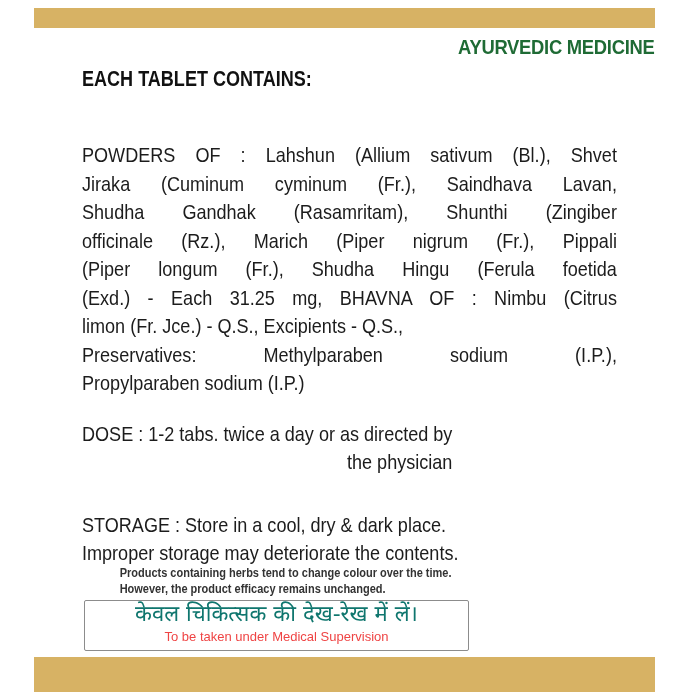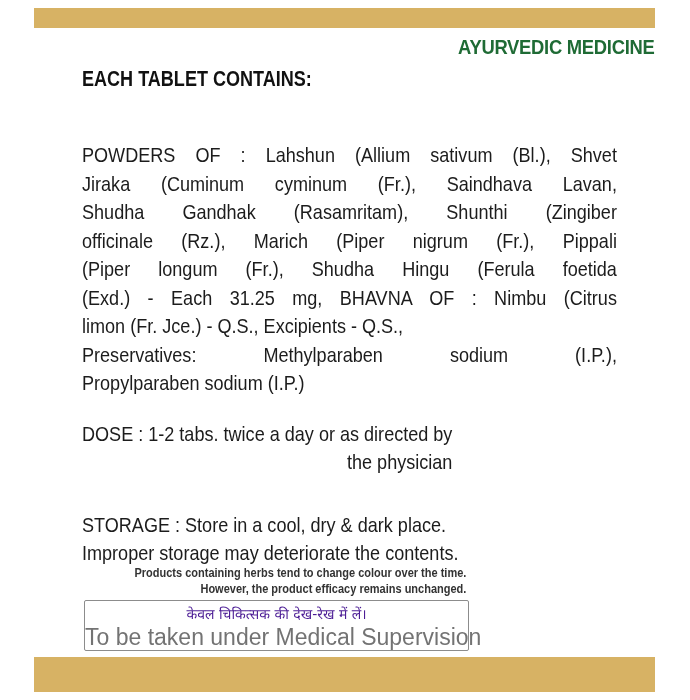--- a/index.html
+++ b/index.html
@@ -29,29 +29,29 @@
       display: block; width: 622px; text-align: justify; text-align-last: justify;
     }
     .ing-line.last-free { text-align-last: left; }
     .section { position: absolute; left: 82px; }
     .sec-line {
       font-size: 21px; line-height: 28px; color: #1c1c1c; white-space: nowrap;
       transform: scaleX(0.86); transform-origin: left top; display: block;
     }
     .dose { top: 420px; text-align: right; }
     .storage { top: 505px; margin-top: 6px; }
-    .note { position: absolute; left: 96px; top: 565px; width: 394px; text-align: right; }
+    .note { position: absolute; left: 96px; top: 565px; width: 394px; text-align: left; }
     .note-line { font-size: 12.5px; line-height: 16px; color: #333; font-weight: bold; white-space: nowrap;
       transform: scaleX(0.88); display: block; }
     .warn-box {
       position: absolute; left: 84px; top: 600px; width: 385px; height: 51px;
       border: 1.5px solid #8c8c8c; border-radius: 2px; box-sizing: border-box; text-align: center;
     }
-    .hindi { font-family: "DejaVu Sans", sans-serif; font-size: 14px; line-height: 24px; color: #4c1d95; margin-top: 1px; white-space: nowrap; }
-    .english { font-size: 23px; line-height: 22px; color: #737373; white-space: nowrap; }
+    .hindi { font-family: "DejaVu Sans", sans-serif; font-size: 22px; line-height: 24px; color: #0f766e; margin-top: 1px; white-space: nowrap; }
+    .english { font-size: 13px; line-height: 22px; color: #ef4444; white-space: nowrap; }
   </style>
 </head>
 <body>
 
 <div class="bar top"></div>
 
 <div class="category">AYURVEDIC MEDICINE</div>
 
 <div class="heading">EACH TABLET CONTAINS:</div>
 

